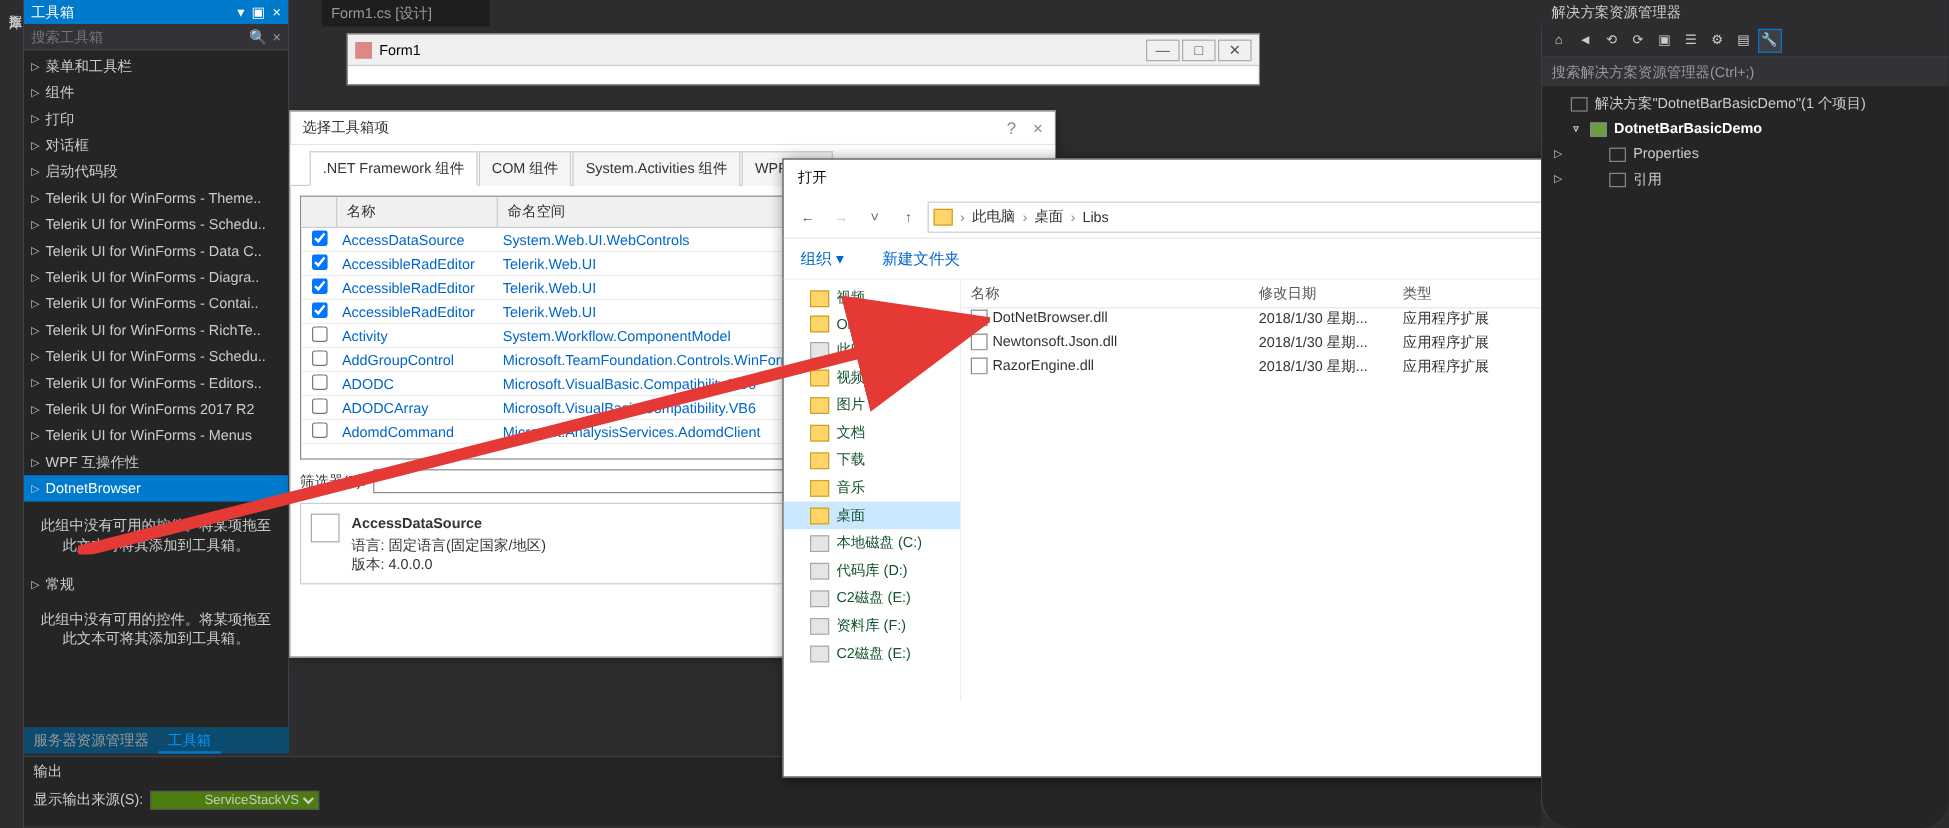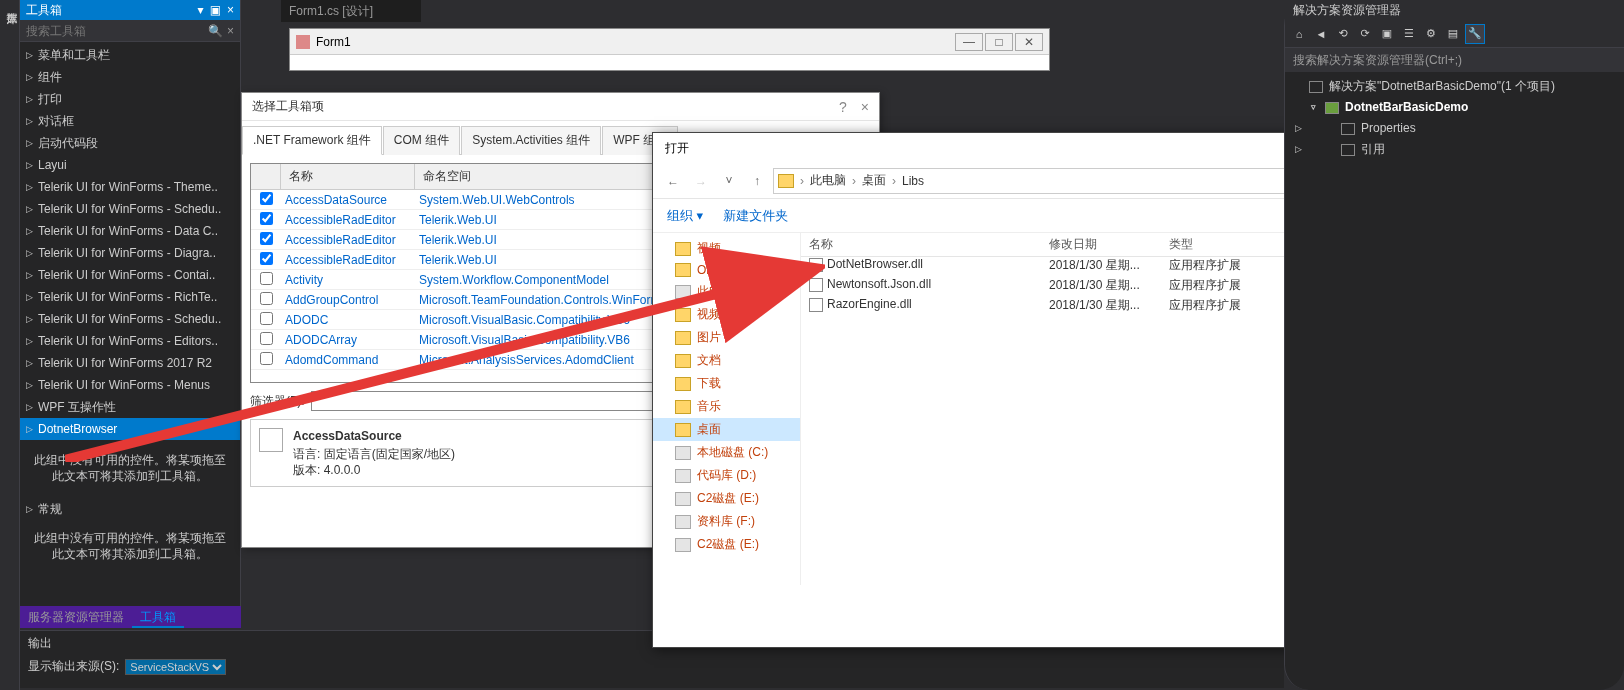--- a/index.html
+++ b/index.html
@@ -10,45 +10,45 @@
 .toolbox-header { background:#007acc; color:#fff; height:20px; padding:2px 6px; display:flex; align-items:center; justify-content:space-between; }
 .toolbox-header .title { font-size:12px; }
 .toolbox-header .icons { display:flex; gap:6px; }
 .toolbox-search { background:#333337; height:22px; padding:2px 6px; display:flex; align-items:center; color:#999; border-bottom:1px solid #3f3f46; }
 .toolbox-search input { background:transparent; border:none; color:#999; width:150px; outline:none; font-size:12px;}
 .toolbox-tree { padding:2px 0; }
 .tree-item { padding:2px 6px 2px 18px; position:relative; cursor:pointer; white-space:nowrap; overflow:hidden; text-overflow:ellipsis; color:#ccc; font-size:12px; line-height:18px;}
 .tree-item::before { content:'▷'; position:absolute; left:6px; font-size:9px; color:#ccc; }
 .tree-item.selected { background:#007acc; color:#fff; }
 .toolbox-msg { padding:10px; text-align:center; color:#ccc; font-size:12px; line-height:16px; }
-.toolbox-tabs { position:absolute; left:20px; top:606px; width:221px; height:22px; background:#4c1d95; display:flex; }
+.toolbox-tabs { position:absolute; left:20px; top:606px; width:221px; height:22px; background:#0c4a6e; display:flex; }
 .toolbox-tab { padding:3px 8px; font-size:12px; color:#999; }
 .toolbox-tab.active { color:#0097fb; border-bottom:2px solid #007acc; }
 
 
 .output-panel { position:absolute; left:20px; top:630px; right:340px; height:58px; background:#252526; border-top:1px solid #3f3f46; }
 .output-header { padding:4px 8px; color:#ccc; font-size:12px; }
 .output-row { padding:2px 8px; color:#ccc; display:flex; align-items:center; gap:6px; font-size:12px;}
-.output-row select{ background:#0369a1; border:1px solid #555;color:#ccc;font-size:11px;}
-
-
-.doc-tab { position:absolute; left:281px; top:0; width:140px; height:22px; background:#1e1e1e; color:#999; padding:3px 8px; font-size:12px; }
+.output-row select{ background:#4d7c0f; border:1px solid #555;color:#ccc;font-size:11px;padding-left:40px;}
+
+
+.doc-tab { position:absolute; left:268px; top:0; width:140px; height:22px; background:#1e1e1e; color:#999; padding:3px 8px; font-size:12px; }
 
 
 .form1 { position:absolute; left:289px; top:28px; width:761px; height:43px; background:#fff; border:1px solid #888; }
 .form1-title { background:#f0f0f0; height:26px; display:flex; align-items:center; padding:0 6px; border-bottom:1px solid #ccc; }
 .form1-title .ticon { width:14px; height:14px; background:#d88; margin-right:6px;}
 .form1-title .ttxt { flex:1; color:#000; font-size:12px;}
 .winbtn { width:28px;height:18px;border:1px solid #aaa;margin-left:2px;display:flex;align-items:center;justify-content:center;font-size:12px;color:#555;}
 
 
 .choose-dlg { position:absolute; left:241px; top:92px; width:639px; height:456px; background:#fff; border:1px solid #888; box-shadow:2px 2px 8px rgba(0,0,0,.3); }
 .dlg-title { height:28px; display:flex; align-items:center; padding:0 10px; color:#333; justify-content:space-between; border-bottom:1px solid #e5e5e5;}
 .dlg-title .controls { display:flex; gap:14px; color:#888; font-size:14px;}
-.dlg-tabs { display:flex; border-bottom:1px solid #ccc; background:#fff; padding-left:0; padding-top:4px;}
+.dlg-tabs { display:flex; border-bottom:1px solid #ccc; background:#fff; padding-left:16px; padding-top:4px;}
 .dlg-tab { padding:5px 10px; border:1px solid #ccc; border-bottom:none; margin-right:1px; background:#f5f5f5; font-size:12px; color:#333; position:relative; top:1px;}
 .dlg-tab.active { background:#fff; border-bottom:1px solid #fff;}
 .dlg-grid { border:1px solid #888; margin:8px; height:220px; overflow:hidden;}
 .gridhdr { display:flex; background:#f0f0f0; border-bottom:1px solid #ccc;}
 .gridhdr div { padding:4px 8px; border-right:1px solid #ccc; color:#333; font-size:12px;}
 .col-chk{width:30px;} .col-name{width:134px;} .col-ns{flex:1;}
 .gridrow { display:flex; align-items:center; border-bottom:1px solid #eee; height:20px;}
 .gridrow .chk { width:30px; text-align:center;}
 .gridrow .chk input{margin:0;}
 .gridrow .nm { width:134px; padding-left:4px; color:#0066cc; font-size:12px; white-space:nowrap; overflow:hidden;}
@@ -65,28 +65,28 @@
 .open-title { height:30px; display:flex; align-items:center; padding:0 12px; justify-content:space-between; color:#000;}
 .open-title .closebtn{font-size:16px;cursor:pointer;}
 .open-nav { height:36px; display:flex; align-items:center; padding:0 8px; gap:4px; border-bottom:1px solid #e5e5e5;}
 .navbtn{width:24px;height:24px;display:flex;align-items:center;justify-content:center;color:#666;cursor:pointer;}
 .navbtn.dis{color:#ccc;}
 .addrbar{flex:1;height:26px;border:1px solid #ccc;display:flex;align-items:center;padding:0 4px;gap:6px;color:#333;font-size:12px;}
 .addrbar .sep{color:#888;}
 .addrbar .fico{width:16px;height:14px;background:#ffd569;border:1px solid #c9a227;}
 .open-search{width:190px;height:26px;border:1px solid #ccc;display:flex;align-items:center;padding:0 6px;margin-left:6px;}
 .open-search input{border:none;outline:none;flex:1;font-size:12px;color:#666;}
-.open-toolbar{height:34px;display:flex;align-items:center;padding:0 14px;gap:20px;border-bottom:1px solid #eee;}
+.open-toolbar{height:34px;display:flex;align-items:center;padding:0 14px;gap:32px;border-bottom:1px solid #eee;}
 .tb-link{color:#0066cc;font-size:13px;cursor:pointer;}
 .tb-right{margin-left:auto;display:flex;gap:14px;align-items:center;}
 .tb-ico{width:20px;height:16px;border:1px solid #999;}
 .tb-help{width:18px;height:18px;border-radius:50%;background:#0078d7;color:#fff;display:flex;align-items:center;justify-content:center;font-size:12px;}
 .open-body{display:flex;height:352px;}
 .open-tree{width:148px;border-right:1px solid #eee;overflow-y:auto;padding:4px 0;}
-.otree-item{padding:3px 4px 3px 22px;display:flex;align-items:center;gap:6px;color:#c2410c;font-size:12px;cursor:pointer;white-space:nowrap;}
+.otree-item{padding:3px 4px 3px 22px;display:flex;align-items:center;gap:6px;color:#14532d;font-size:12px;cursor:pointer;white-space:nowrap;}
 .otree-item.sel{background:#cce8ff;}
 .otree-item .oico{width:16px;height:14px;background:#8fb3d9;border:1px solid #5a8bb0;flex-shrink:0;}
 .otree-item .oico.fld{background:#ffd569;border:1px solid #c9a227;}
 .otree-item .oico.drv{background:#e5e5e5;border:1px solid #aaa;}
 .open-list{flex:1;overflow:auto;}
 .olh{display:flex;border-bottom:1px solid #e5e5e5;height:24px;align-items:center;font-size:12px;color:#555;}
 .olh div{padding:0 8px;}
 .c-nm{width:240px;} .c-dt{width:120px;} .c-ty{width:100px;} .c-sz{width:100px;text-align:right;}
 .olr{display:flex;align-items:flex-start;height:20px;font-size:12px;color:#333;}
 .olr div{padding:0 8px;white-space:nowrap;overflow:hidden;}
@@ -138,21 +138,20 @@
     <input placeholder="搜索工具箱" style="">
     <span style="margin-left:auto">🔍</span>
     <span style="margin-left:4px">×</span>
   </div>
   <div class="toolbox-tree" id="tbtree">
       <div class="tree-item">菜单和工具栏</div>
       <div class="tree-item">组件</div>
       <div class="tree-item">打印</div>
       <div class="tree-item">对话框</div>
       <div class="tree-item">启动代码段</div>
-      <div class="tree-item">Layui</div>
       <div class="tree-item">Telerik UI for WinForms - Theme..</div>
       <div class="tree-item">Telerik UI for WinForms - Schedu..</div>
       <div class="tree-item">Telerik UI for WinForms - Data C..</div>
       <div class="tree-item">Telerik UI for WinForms - Diagra..</div>
       <div class="tree-item">Telerik UI for WinForms - Contai..</div>
       <div class="tree-item">Telerik UI for WinForms - RichTe..</div>
       <div class="tree-item">Telerik UI for WinForms - Schedu..</div>
       <div class="tree-item">Telerik UI for WinForms - Editors..</div>
       <div class="tree-item">Telerik UI for WinForms 2017 R2</div>
       <div class="tree-item">Telerik UI for WinForms - Menus</div>

